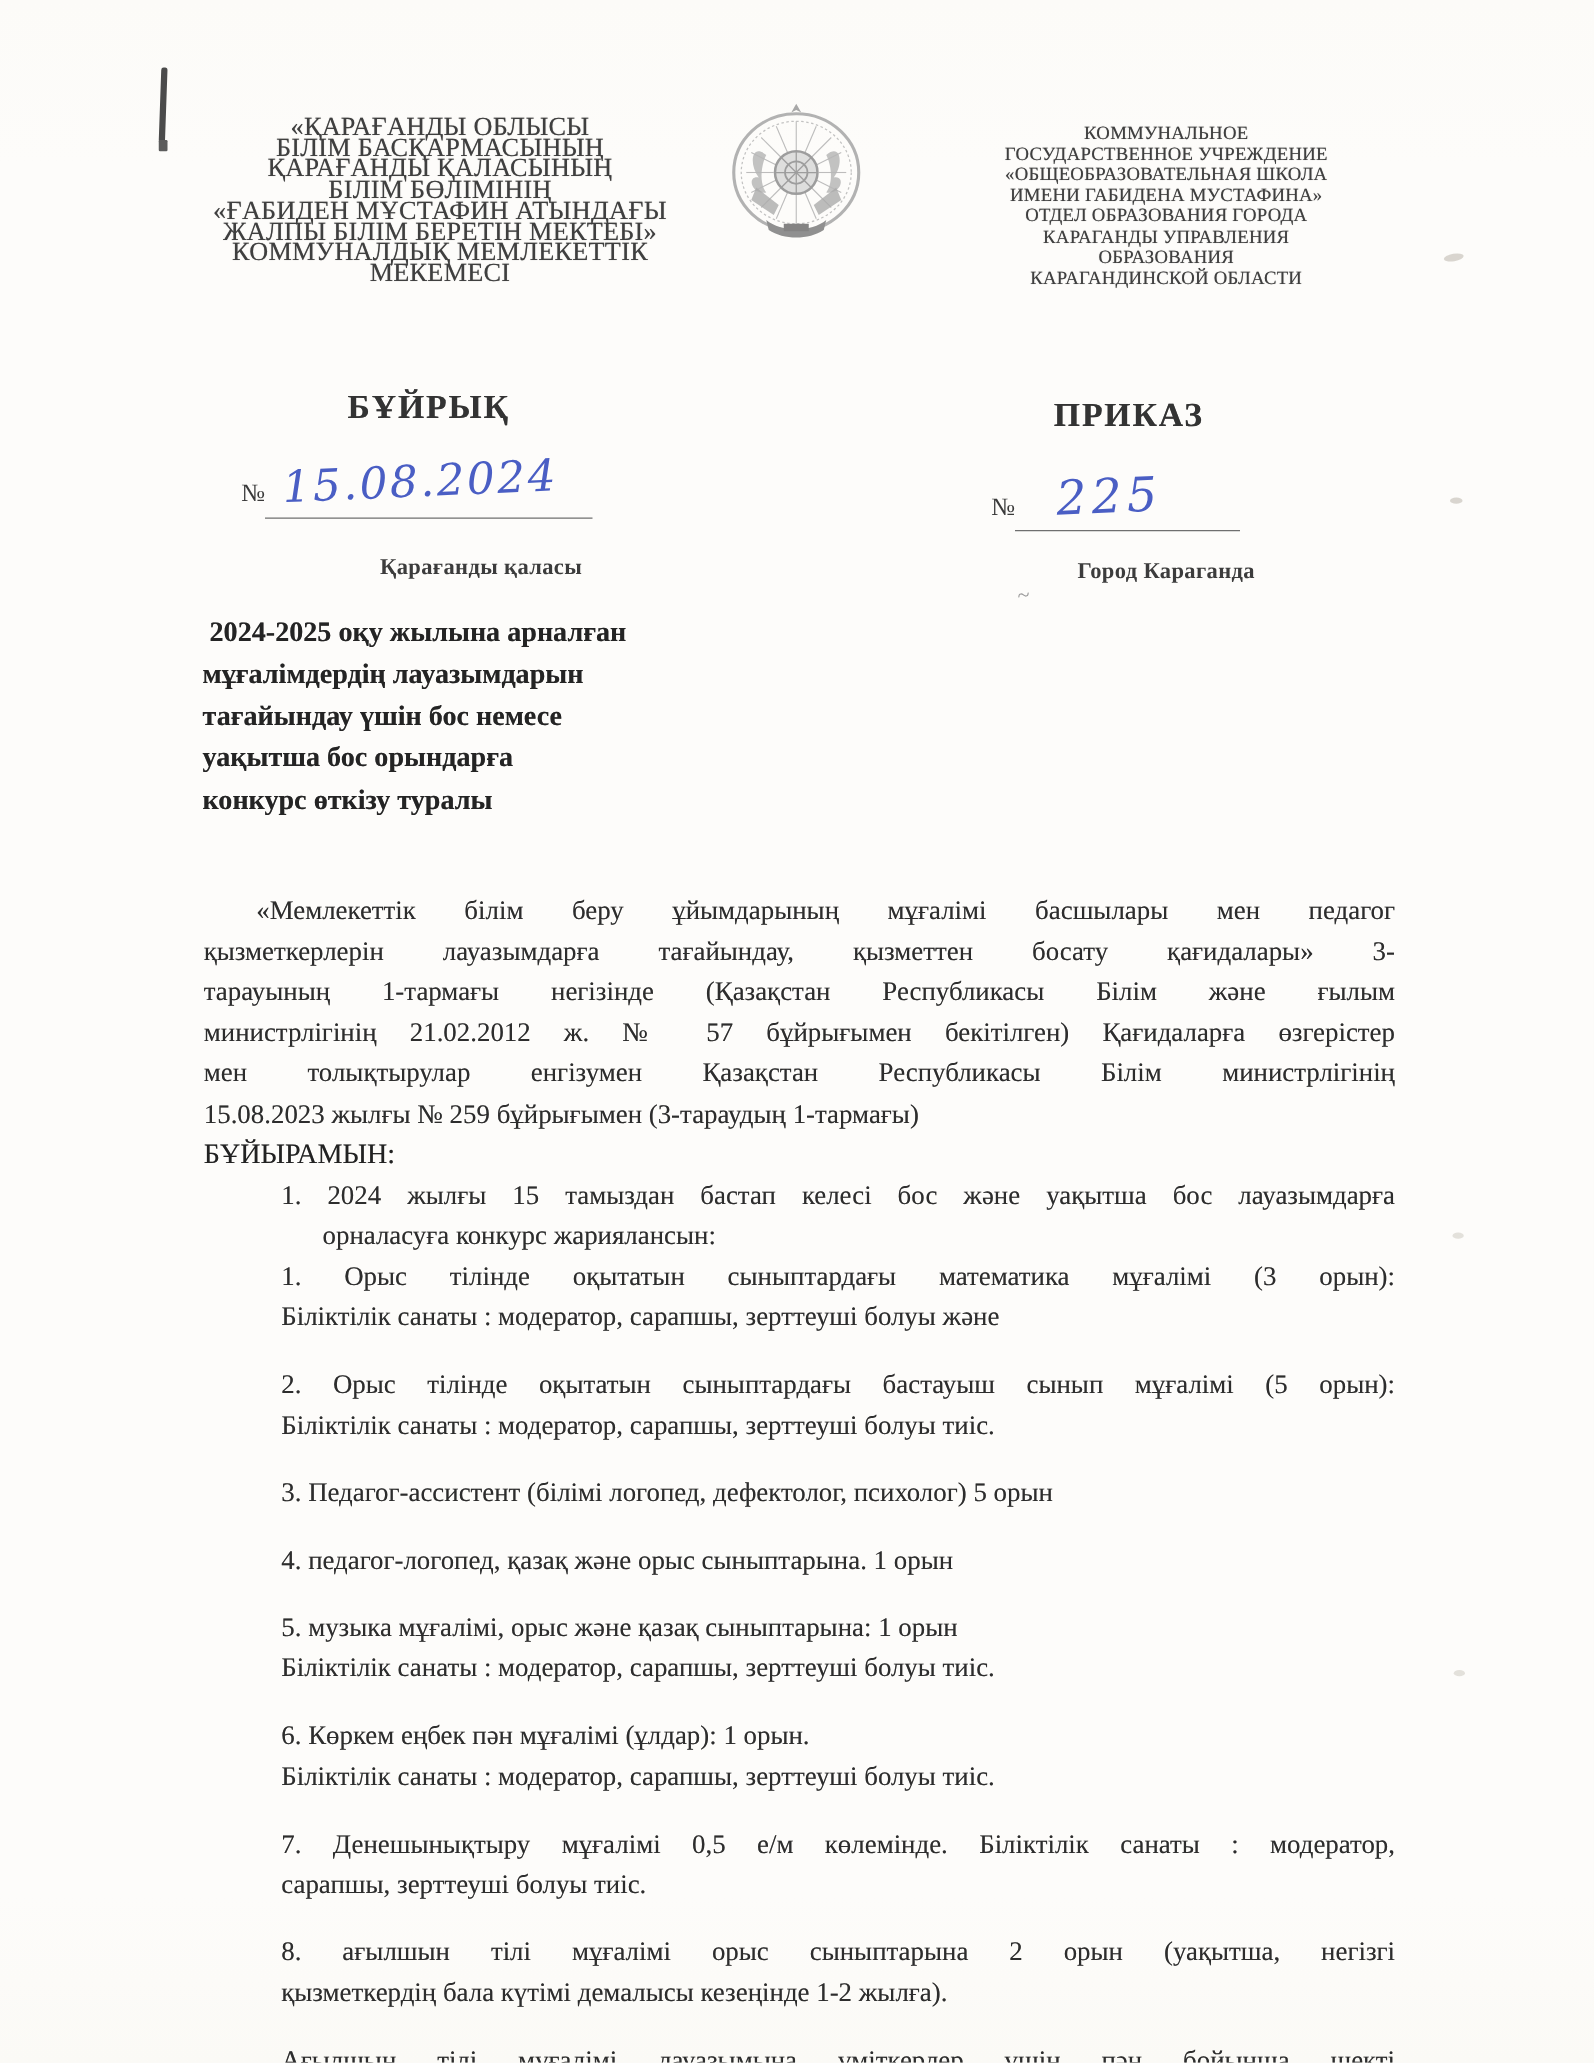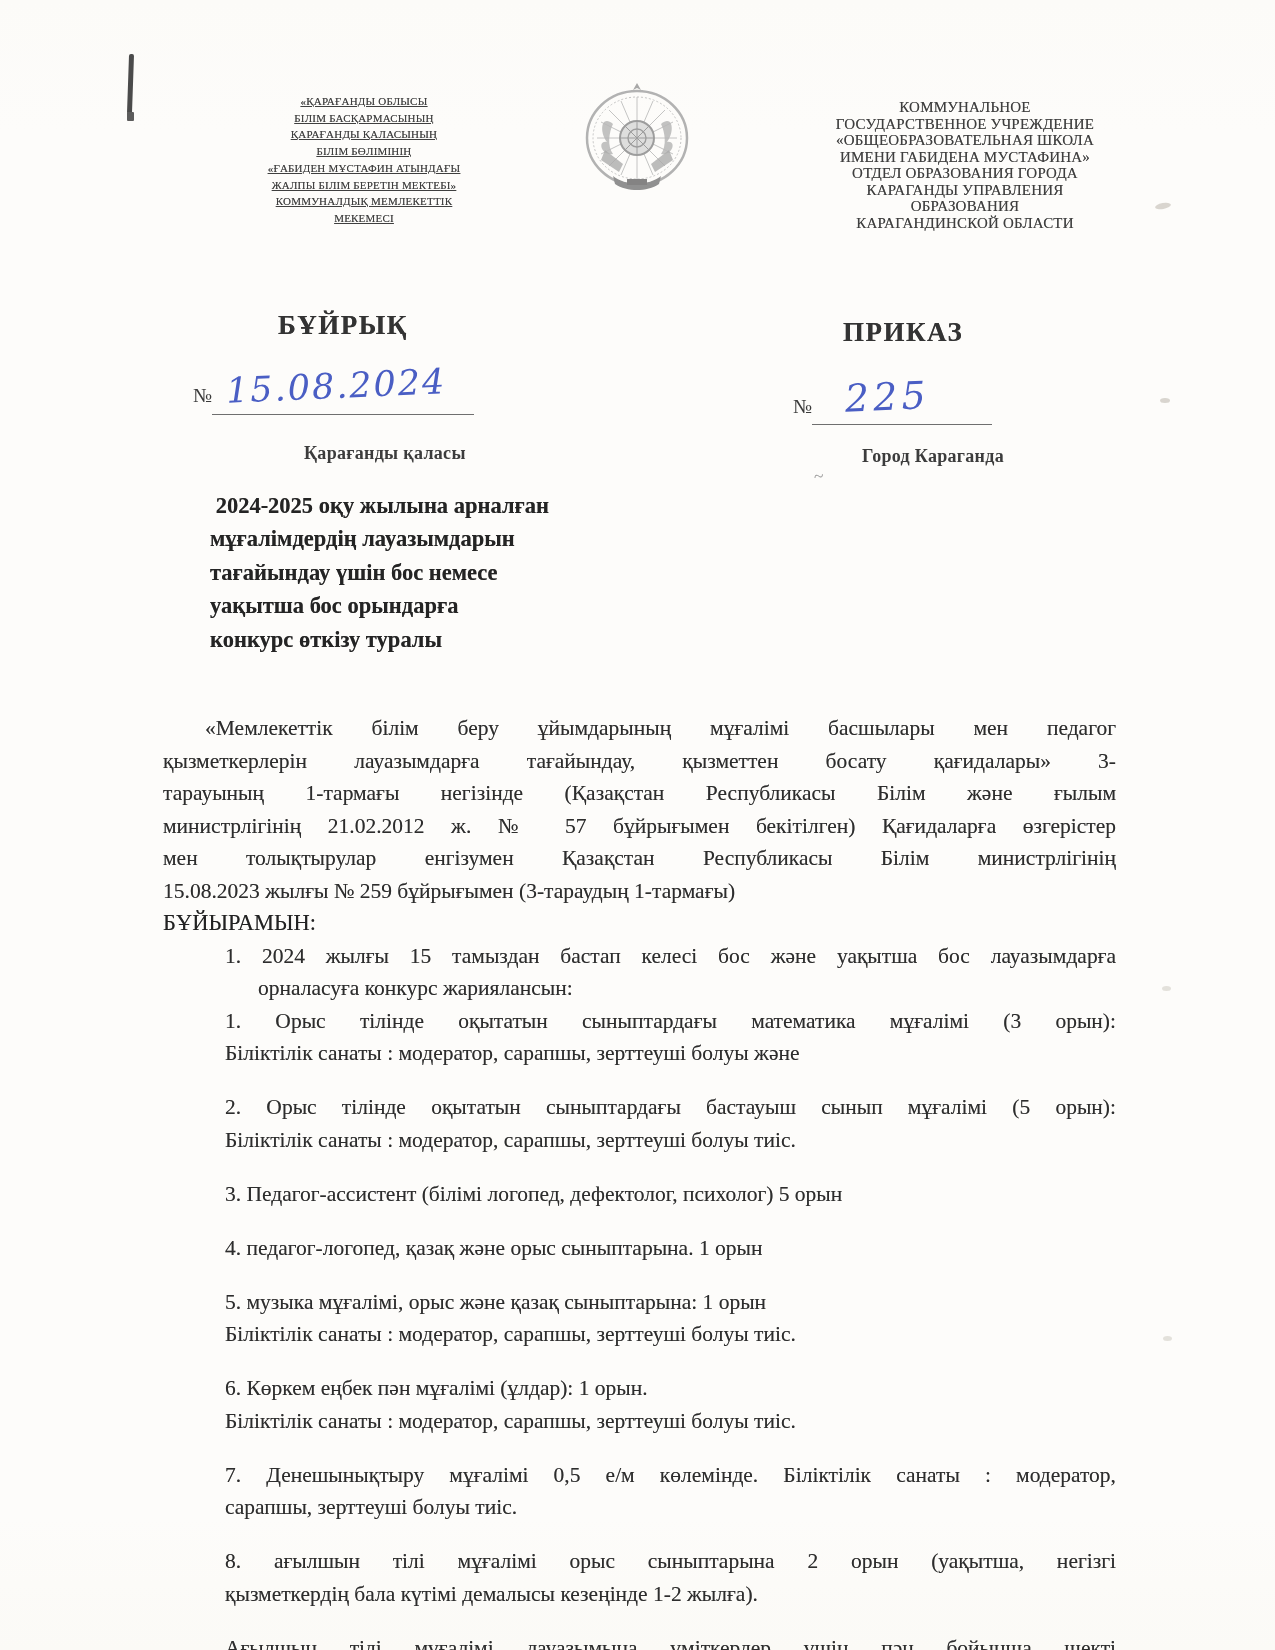--- a/index.html
+++ b/index.html
@@ -6,22 +6,22 @@
   body{
     width:1275px;height:1650px;position:relative;
     background:#fbfaf7;
     font-family:"Liberation Serif","DejaVu Serif",serif;
     color:#2b2b2b;overflow:hidden;
   }
   .page{position:absolute;inset:0;background:linear-gradient(180deg,#fcfbf8 0%,#fdfcfa 8%,#fdfcfa 92%,#fbfaf6 100%);}
   
   .org{position:absolute;text-align:center;color:#3f3f3f;text-transform:uppercase;
        text-shadow:0 0 .6px rgba(40,40,40,.55);}
-  .org-left{left:168px;top:93px;width:392px;font-size:11px;line-height:16.7px;letter-spacing:.2px;text-decoration:underline;}
-  .org-right{left:763px;top:99px;width:404px;font-size:15px;line-height:16.5px;letter-spacing:.2px;}
+  .org-left{left:156px;top:93px;width:392px;font-size:21px;line-height:16.7px;letter-spacing:.2px;}
+  .org-right{left:731px;top:99px;width:404px;font-size:15px;line-height:16.5px;letter-spacing:.2px;}
   .org div{white-space:nowrap;}
   .emblem{position:absolute;left:583px;top:80px;width:108px;height:122px;opacity:.85;}
   
   .order-head{position:absolute;font-weight:bold;font-size:27px;letter-spacing:1.5px;color:#333;
               text-shadow:0 0 .5px rgba(30,30,30,.6);}
   .head-kk{left:278px;top:310px;text-align:center;}
   .head-ru{left:843px;top:317px;}
   .no-sign{position:absolute;font-size:20px;color:#3a3a3a;}
   .no-kk{left:193px;top:384px;}
   .no-ru{left:793px;top:395px;}
@@ -32,21 +32,21 @@
   .uline{position:absolute;border-bottom:1.6px solid #6f6f6f;height:0;}
   .ul-kk{left:212px;top:414px;width:262px;}
   .ul-ru{left:812px;top:424px;width:180px;}
   .city{position:absolute;font-weight:bold;font-size:18px;color:#3c3c3c;letter-spacing:.3px;}
   .city-kk{left:304px;top:443px;}
   .city-ru{left:862px;top:446px;}
   
   .subject{position:absolute;left:162px;top:489px;width:470px;font-weight:bold;
            font-size:22.5px;line-height:33.4px;color:#242424;
            text-shadow:0 0 .5px rgba(20,20,20,.5);}
-  .subject div{white-space:pre;margin-left:48px;}
+  .subject div{white-space:pre;}
   
   .doc-body{position:absolute;left:163px;top:712px;width:953px;font-size:21.5px;
             line-height:32.5px;color:#2d2d2d;text-shadow:0 0 .5px rgba(40,40,40,.45);}
   .jline{text-align:justify;text-align-last:justify;word-spacing:1px;}
   .lline{text-align:left;}
   .ind42{text-indent:42px;}
   .ind33{margin-left:33px;}
   .resolution{font-weight:normal;font-size:22.5px;color:#222;}
   .hang{margin-left:62px;width:891px;}
   p.vac{margin:0;}

